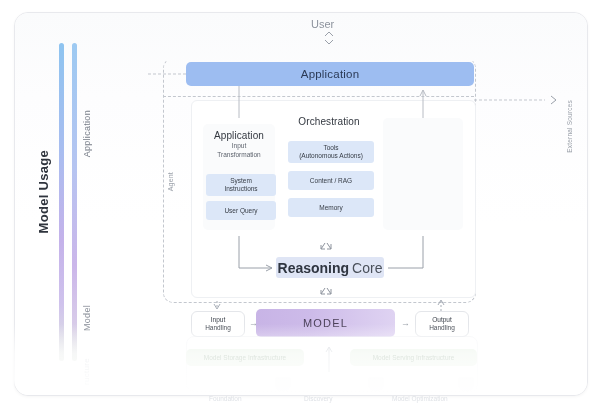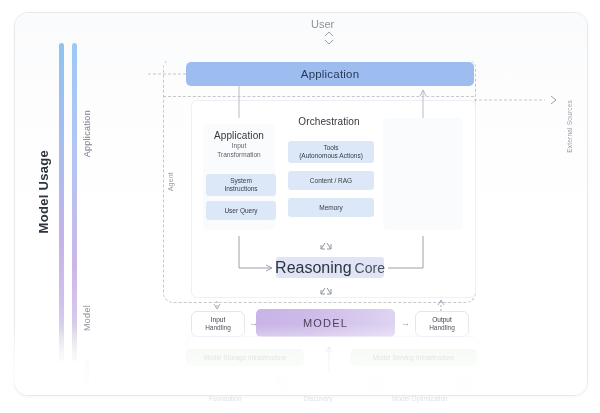--- a/index.html
+++ b/index.html
@@ -123,21 +123,21 @@
   #chipMemory{position:absolute;left:288px;top:198px;width:82px;height:19px;}
 
   #rendTitleWrap{position:absolute;left:383px;top:158px;width:80px;}
 
   
   #reasoningBox{
     position:absolute;left:276px;top:257px;width:108px;height:21px;
     background:#dfe5f5;border-radius:3px;
     display:flex;align-items:center;justify-content:center;gap:3px;
   }
-  #reasoningBox .rw1{color:#2f3540;font-size:16px;font-weight:400;}
+  #reasoningBox .rw1{color:#2f3540;font-size:14px;font-weight:700;}
   #reasoningBox .rw2{color:#4a505a;font-size:14px;font-weight:400;}
 
   
   .handBox{
     position:absolute;background:#ffffff;border:1px solid #e4e6ea;
     border-radius:6px;display:flex;align-items:center;justify-content:center;
     text-align:center;color:#3b414a;font-size:6.5px;line-height:1.25;
   }
   #inputHandling{left:191px;top:311px;width:52px;height:24px;}
   #outputHandling{left:415px;top:311px;width:52px;height:24px;}

